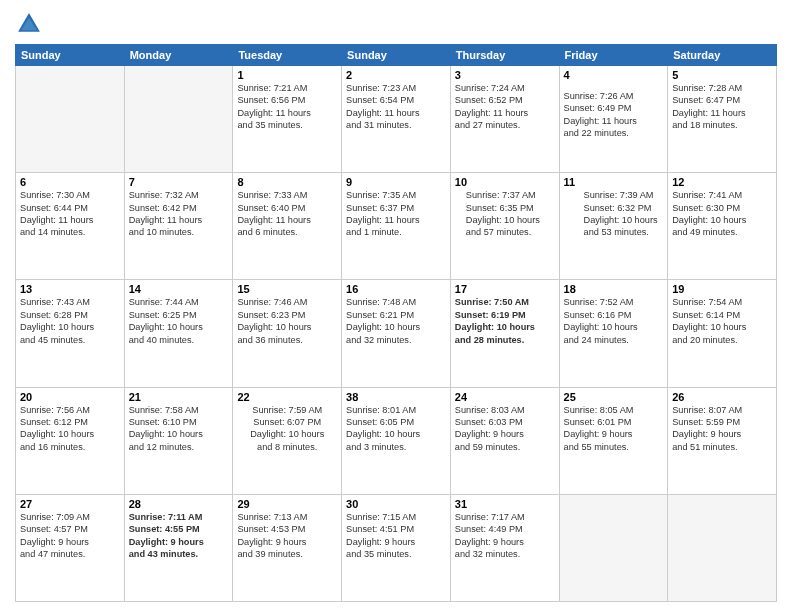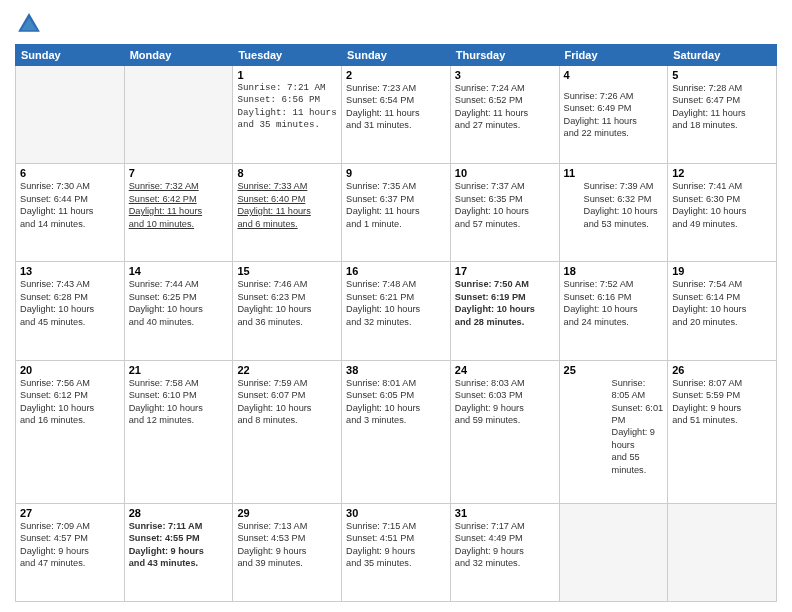--- a/index.html
+++ b/index.html
@@ -127,21 +127,21 @@
           <th>Friday</th>
           <th>Saturday</th>
         </tr>
     </thead>
     <tbody id="calendar-body">
         <tr>
           <td class="empty"></td>
           <td class="empty"></td>
           <td>
             <span class="day-num">1</span>
-            <div class="day-detail" style="white-space: pre-line; font-family: Liberation Mono, monospace;">Sunrise: 7:21 AM
+            <div class="day-detail" style="white-space: pre-line;">Sunrise: 7:21 AM
 Sunset: 6:56 PM
 Daylight: 11 hours
 and 35 minutes.</div>
           </td>
           <td>
             <span class="day-num">2</span>
             <div class="day-detail" style="white-space: pre-line;">Sunrise: 7:23 AM
 Sunset: 6:54 PM
 Daylight: 11 hours
 and 31 minutes.</div>
@@ -171,42 +171,42 @@
         <tr>
           <td>
             <span class="day-num">6</span>
             <div class="day-detail" style="white-space: pre-line;">Sunrise: 7:30 AM
 Sunset: 6:44 PM
 Daylight: 11 hours
 and 14 minutes.</div>
           </td>
           <td>
             <span class="day-num">7</span>
-            <div class="day-detail" style="white-space: pre-line; text-decoration: underline;">Sunrise: 7:32 AM
+            <div class="day-detail" style="white-space: pre-line;">Sunrise: 7:32 AM
 Sunset: 6:42 PM
 Daylight: 11 hours
 and 10 minutes.</div>
           </td>
           <td>
             <span class="day-num">8</span>
-            <div class="day-detail" style="white-space: pre-line; text-decoration: underline;">Sunrise: 7:33 AM
+            <div class="day-detail" style="white-space: pre-line;">Sunrise: 7:33 AM
 Sunset: 6:40 PM
 Daylight: 11 hours
 and 6 minutes.</div>
           </td>
           <td>
             <span class="day-num">9</span>
             <div class="day-detail" style="white-space: pre-line;">Sunrise: 7:35 AM
 Sunset: 6:37 PM
 Daylight: 11 hours
 and 1 minute.</div>
           </td>
           <td>
             <span class="day-num">10</span>
-            <div class="day-detail" style="white-space: pre-line;">Sunrise: 7:37 AM
+            <div class="day-detail" style="white-space: pre-line; margin-left: 11px;">Sunrise: 7:37 AM
 Sunset: 6:35 PM
 Daylight: 10 hours
 and 57 minutes.</div>
           </td>
           <td>
             <span class="day-num">11</span>
             <div class="day-detail" style="white-space: pre-line; margin-left: 20px;">Sunrise: 7:39 AM
 Sunset: 6:32 PM
 Daylight: 10 hours
 and 53 minutes.</div>
@@ -280,42 +280,42 @@
           </td>
           <td>
             <span class="day-num">21</span>
             <div class="day-detail" style="white-space: pre-line;">Sunrise: 7:58 AM
 Sunset: 6:10 PM
 Daylight: 10 hours
 and 12 minutes.</div>
           </td>
           <td>
             <span class="day-num">22</span>
-            <div class="day-detail" style="white-space: pre-line;">Sunrise: 7:59 AM
+            <div class="day-detail" style="white-space: pre-line; text-align: center;">Sunrise: 7:59 AM
 Sunset: 6:07 PM
 Daylight: 10 hours
 and 8 minutes.</div>
           </td>
           <td>
             <span class="day-num">38</span>
             <div class="day-detail" style="white-space: pre-line;">Sunrise: 8:01 AM
 Sunset: 6:05 PM
 Daylight: 10 hours
 and 3 minutes.</div>
           </td>
           <td>
             <span class="day-num">24</span>
             <div class="day-detail" style="white-space: pre-line;">Sunrise: 8:03 AM
 Sunset: 6:03 PM
 Daylight: 9 hours
 and 59 minutes.</div>
           </td>
           <td>
             <span class="day-num">25</span>
-            <div class="day-detail" style="white-space: pre-line; margin-left: 48px;">Sunrise: 8:05 AM
+            <div class="day-detail" style="white-space: pre-line;">Sunrise: 8:05 AM
 Sunset: 6:01 PM
 Daylight: 9 hours
 and 55 minutes.</div>
           </td>
           <td>
             <span class="day-num">26</span>
             <div class="day-detail" style="white-space: pre-line;">Sunrise: 8:07 AM
 Sunset: 5:59 PM
 Daylight: 9 hours
 and 51 minutes.</div>

